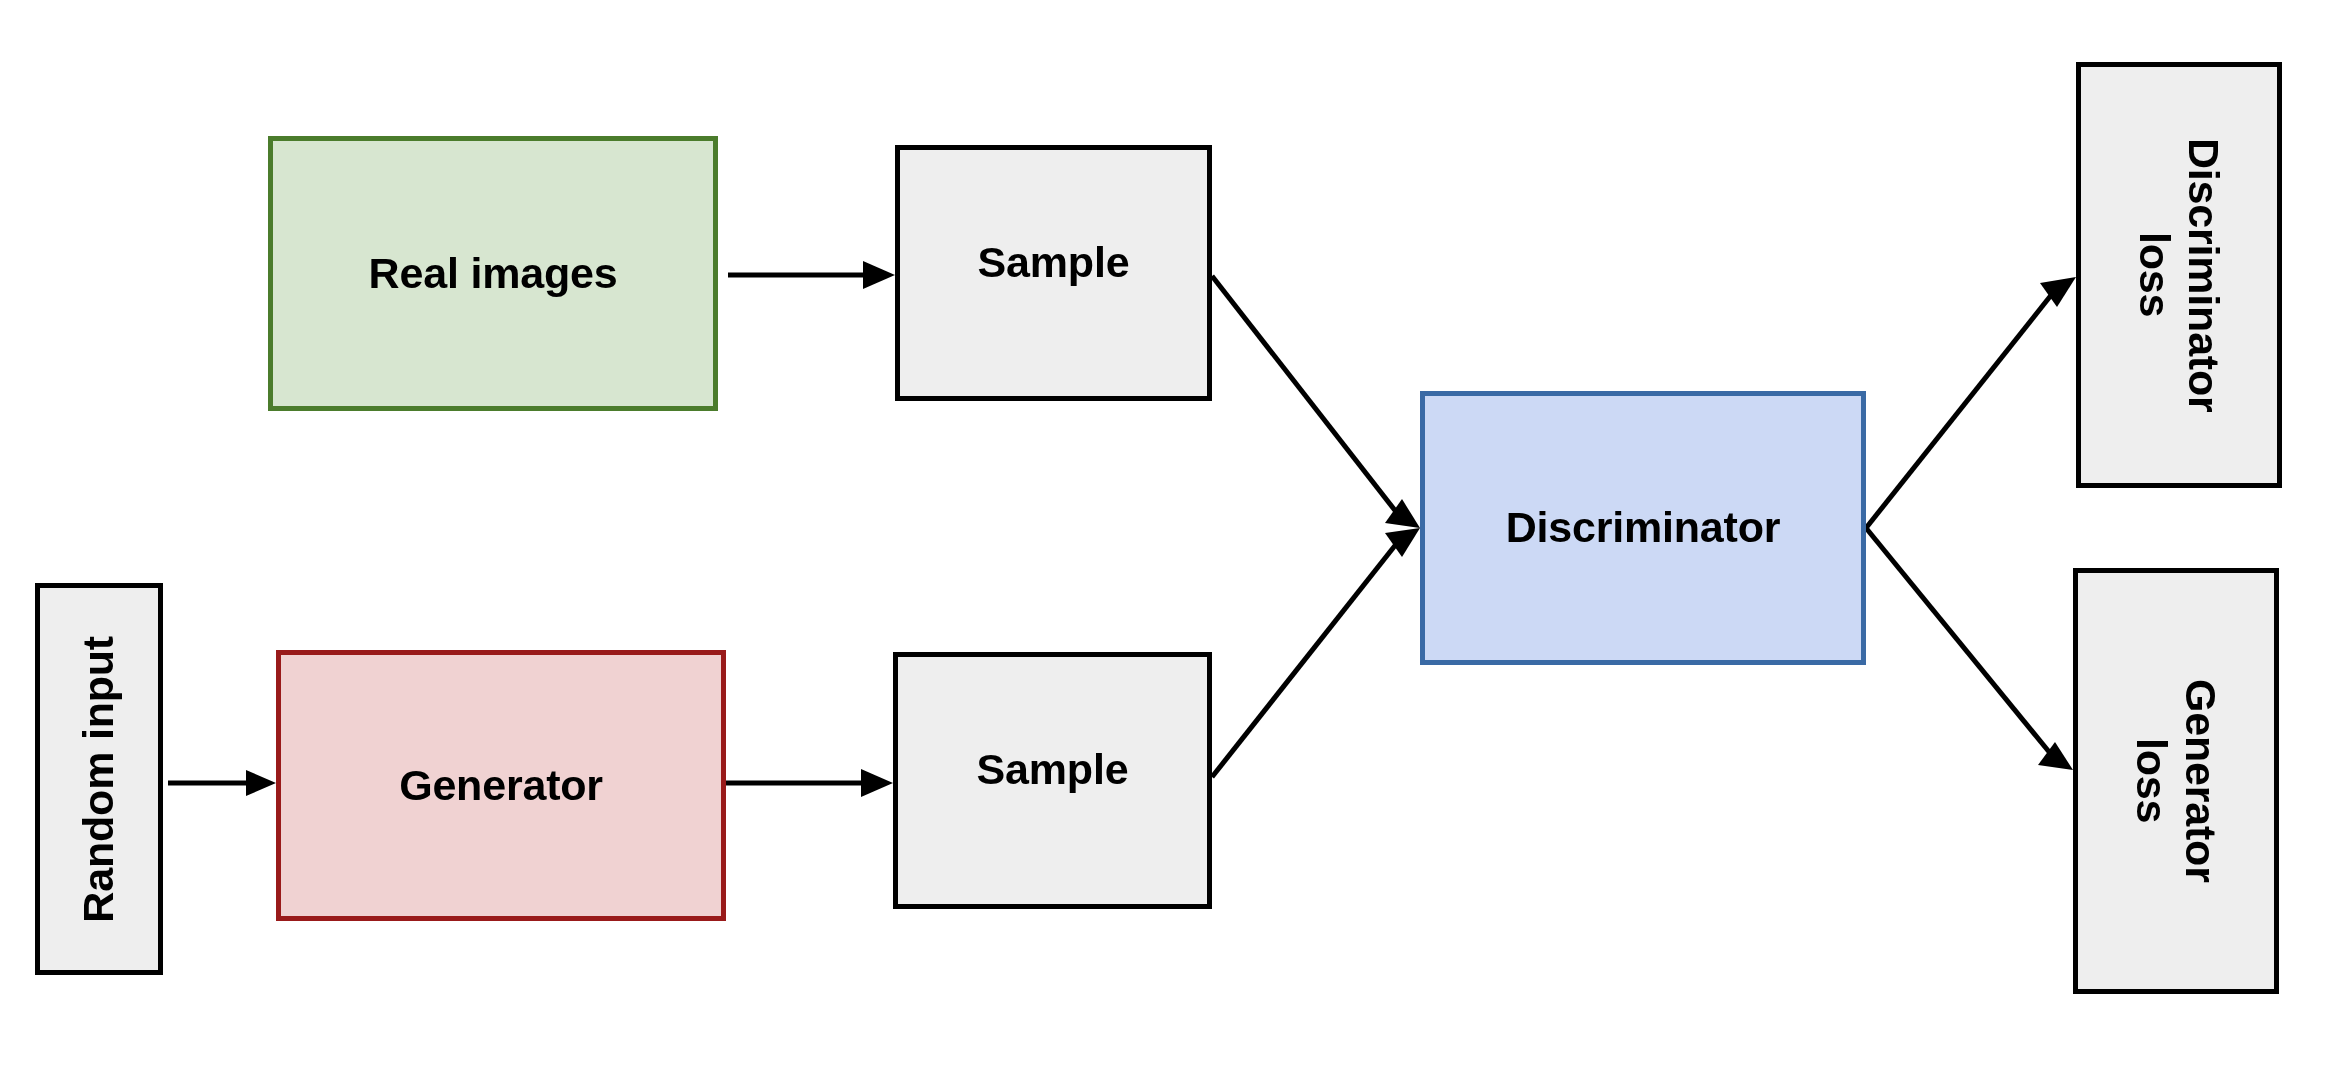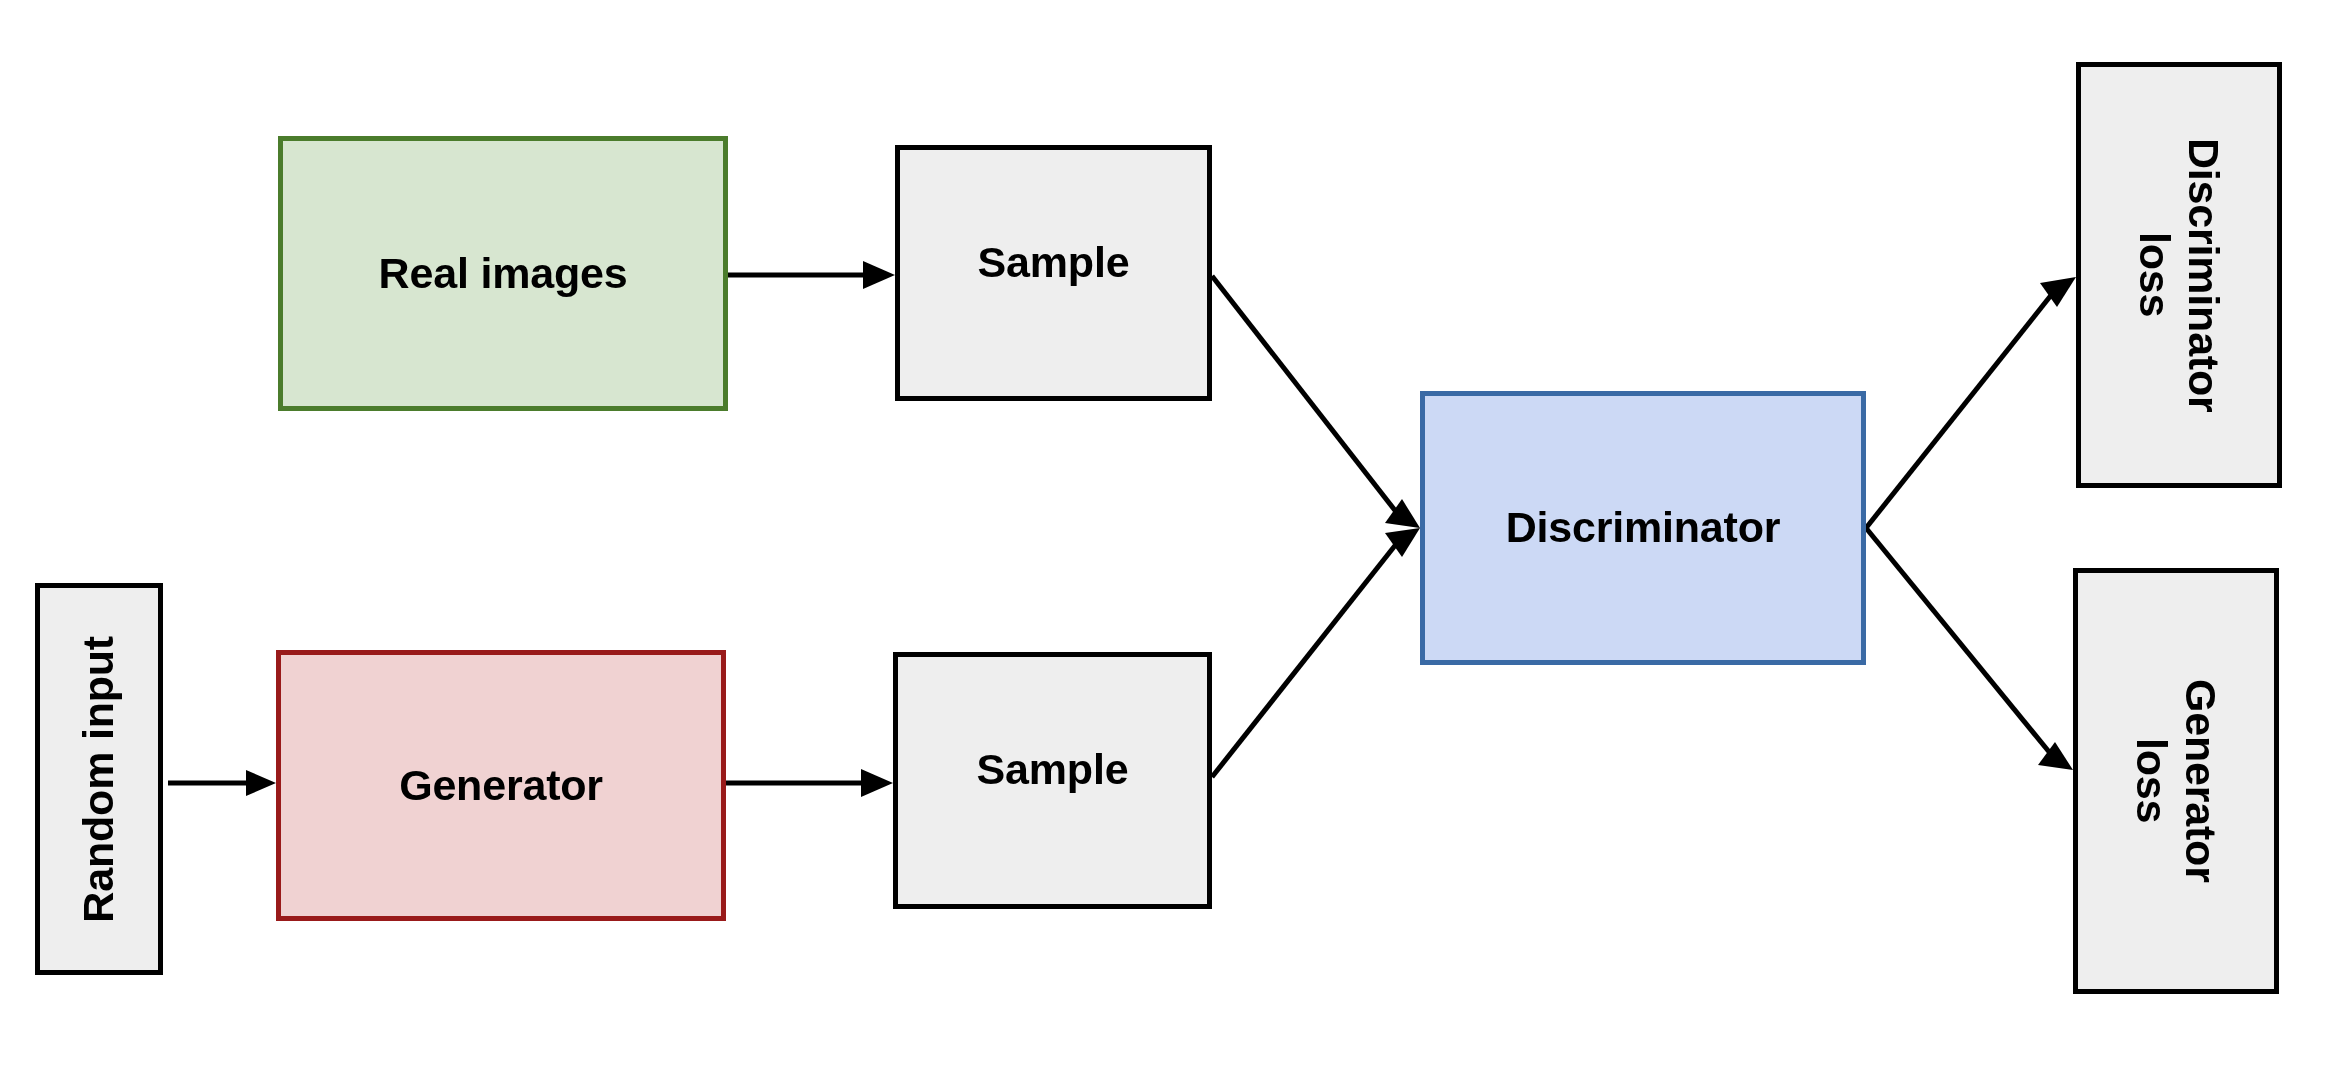--- a/index.html
+++ b/index.html
@@ -39,21 +39,21 @@
     background: #eeeeee;
     border: 5px solid #000000;
   }
   .n-random-input .node-label {
     font-size: 43px;
     writing-mode: vertical-rl;
     transform: rotate(180deg);
   }
 
   .n-real-images {
-    left: 278px; top: 136px; width: 450px; height: 275px;
+    left: 268px; top: 136px; width: 450px; height: 275px;
     background: #d7e6d0;
     border: 5px solid #4b7c2c;
   }
   .n-real-images .node-label { font-size: 43px; }
 
   .n-generator {
     left: 276px; top: 650px; width: 450px; height: 271px;
     background: #f0d2d2;
     border: 5px solid #991a1a;
   }

